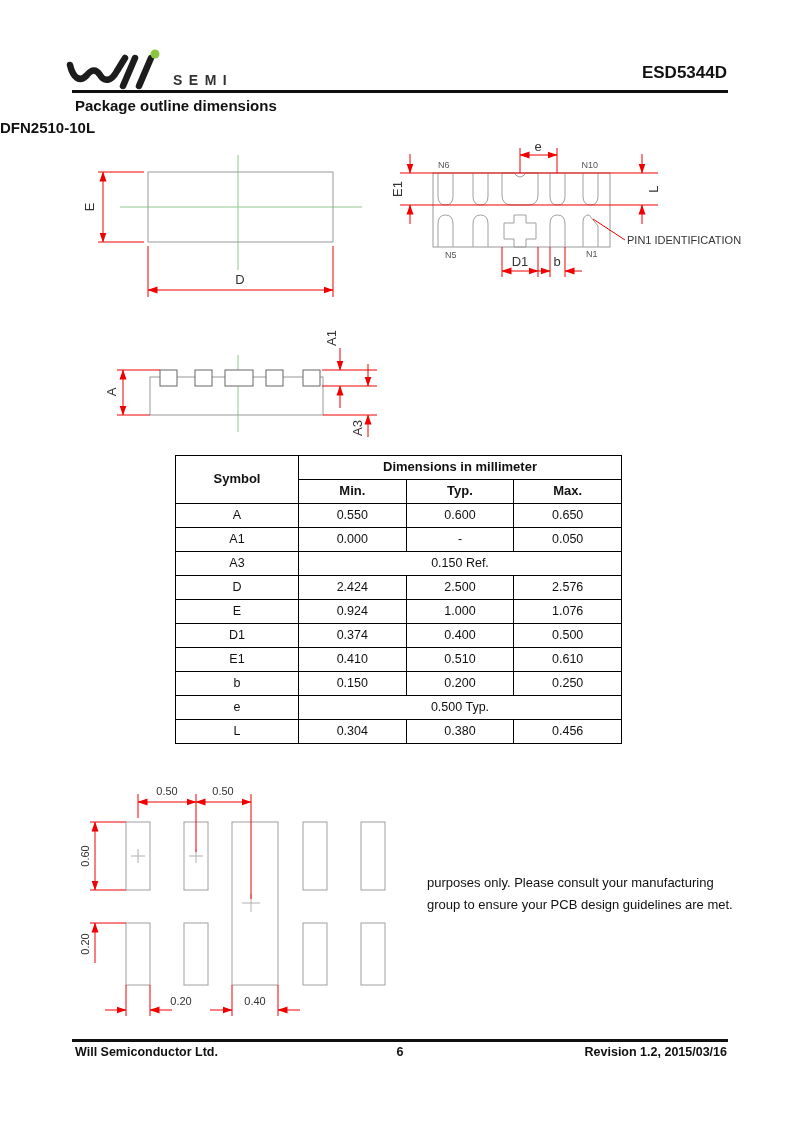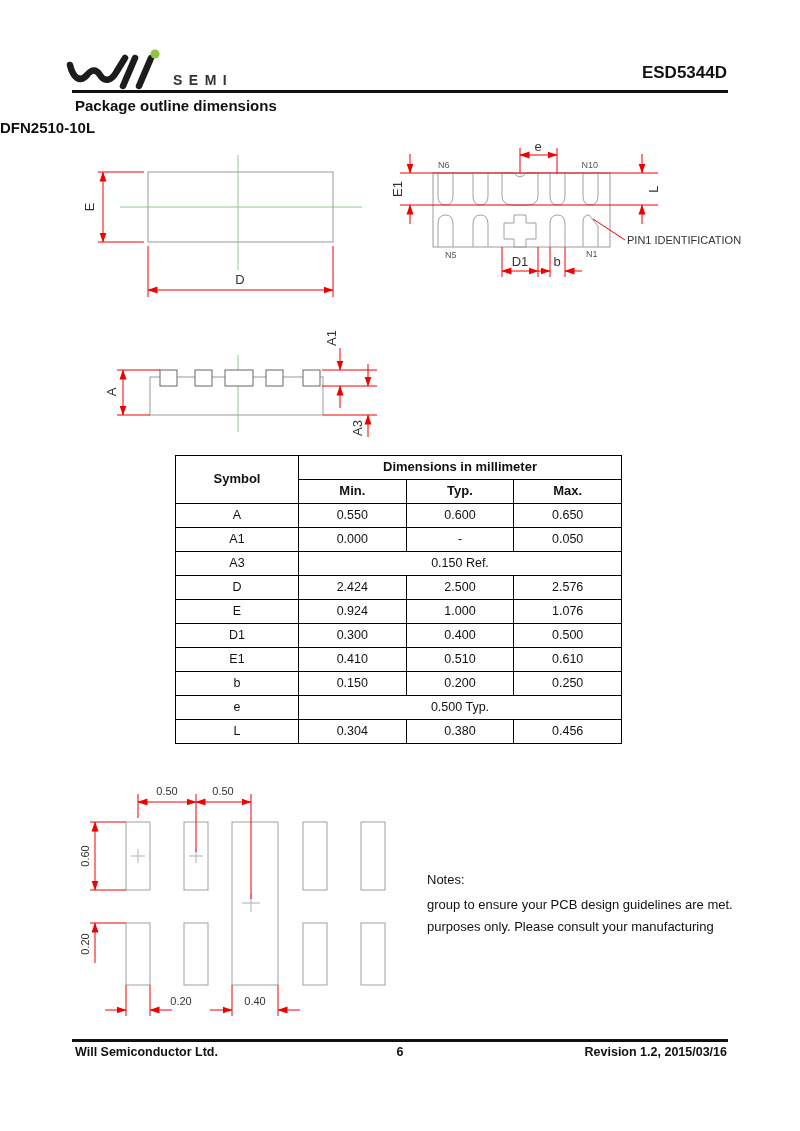--- a/index.html
+++ b/index.html
@@ -180,21 +180,21 @@
         <td>2.576</td>
       </tr>
       <tr>
         <td>E</td>
         <td>0.924</td>
         <td>1.000</td>
         <td>1.076</td>
       </tr>
       <tr>
         <td>D1</td>
-        <td>0.300</td>
+        <td>0.374</td>
         <td>0.400</td>
         <td>0.500</td>
       </tr>
       <tr>
         <td>E1</td>
         <td>0.410</td>
         <td>0.510</td>
         <td>0.610</td>
       </tr>
       <tr>
@@ -259,23 +259,22 @@
     <line class="rd" x1="218" y1="207" x2="218" y2="238"></line>
     <line class="rd" x1="45" y1="232" x2="66" y2="232" marker-end="url(#arr)"></line>
     <line class="rd" x1="112" y1="232" x2="90" y2="232" marker-end="url(#arr)"></line>
     <text class="sm" x="121" y="227" text-anchor="middle">0.20</text>
     <line class="rd" x1="150" y1="232" x2="172" y2="232" marker-end="url(#arr)"></line>
     <line class="rd" x1="240" y1="232" x2="218" y2="232" marker-end="url(#arr)"></line>
     <text class="sm" x="195" y="227" text-anchor="middle">0.40</text>
   </svg>
 
   <div class="abs" id="notes">
-    <div class="nlabel">Notes:</div>
+    <div class="nline">purposes only. Please consult your manufacturing</div>
     <div class="nline">group to ensure your PCB design guidelines are met.</div>
-    <div class="nline">purposes only. Please consult your manufacturing</div>
   </div>
 
   <div class="rule" style="top:1039px;left:72px;width:656px;height:2.5px;"></div>
   <div class="abs" id="footer-company">Will Semiconductor Ltd.</div>
   <div class="abs" id="footer-page">6</div>
   <div class="abs" id="footer-rev">Revision 1.2, 2015/03/16</div>
 
 </div>
 
 </body></html>

